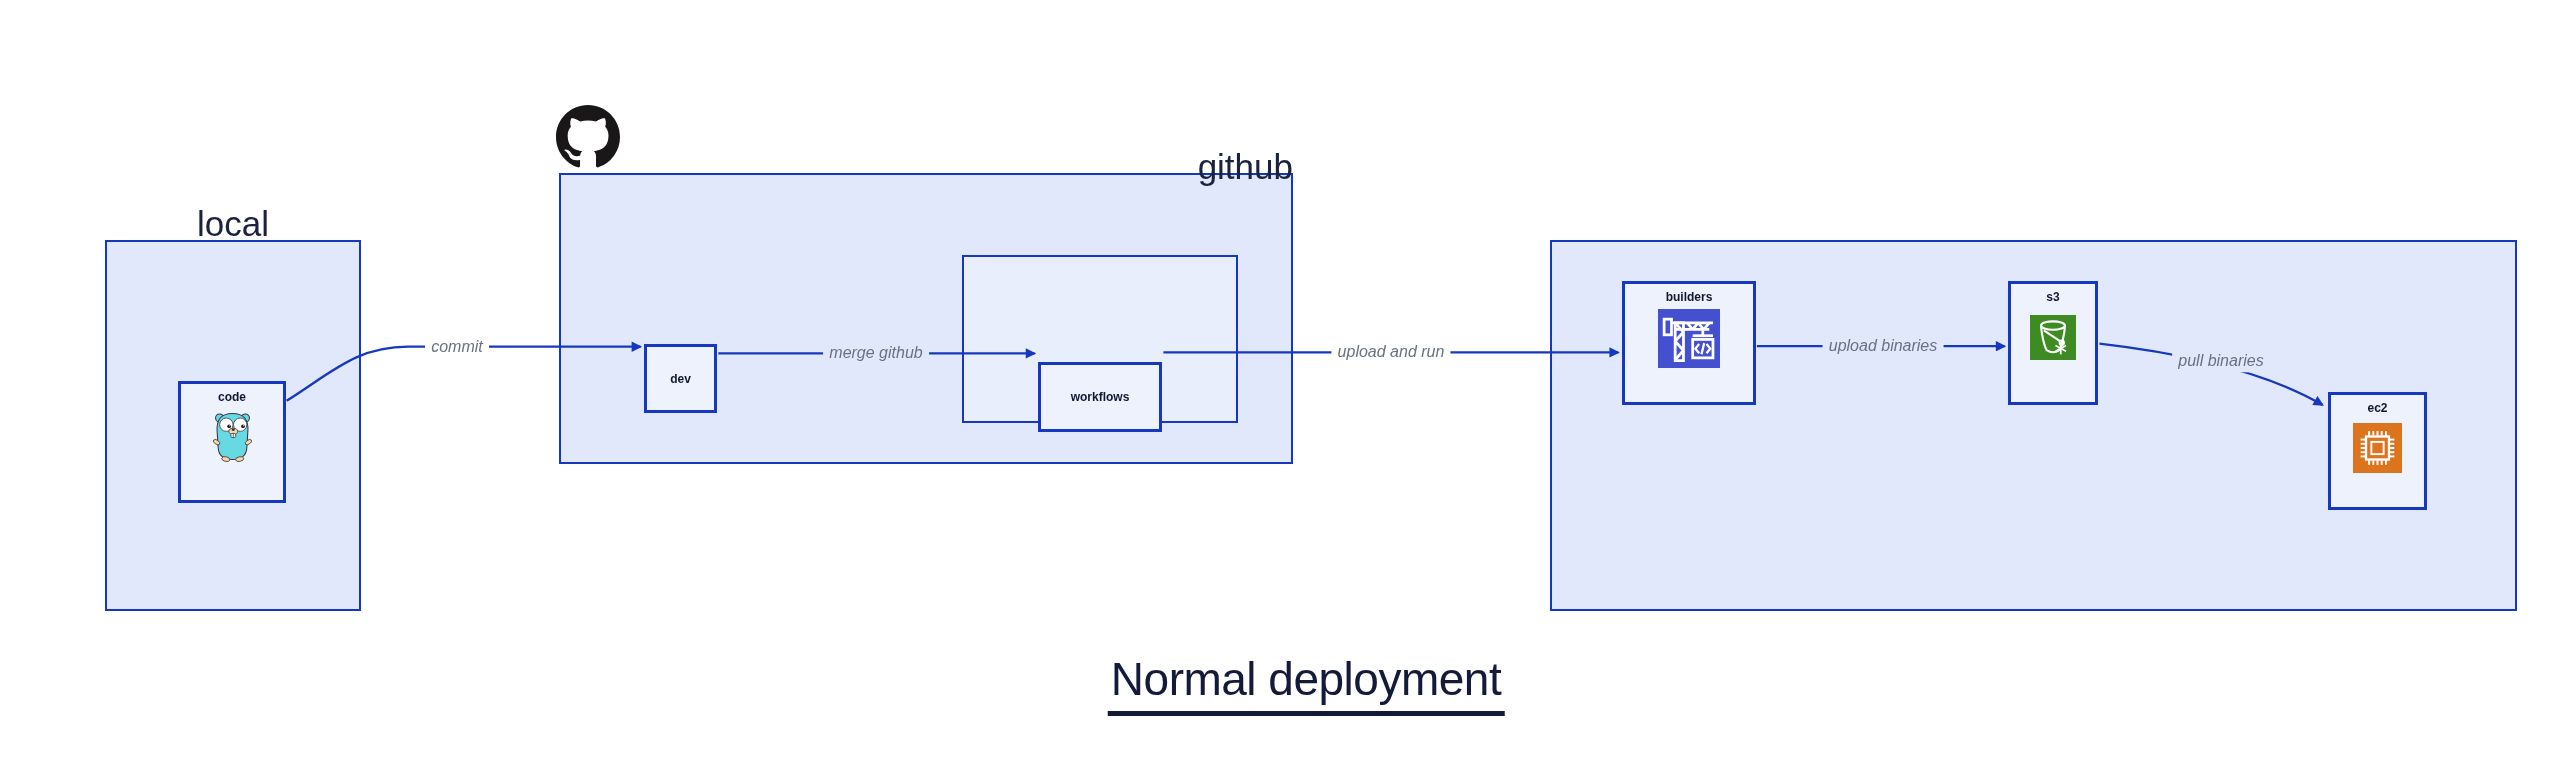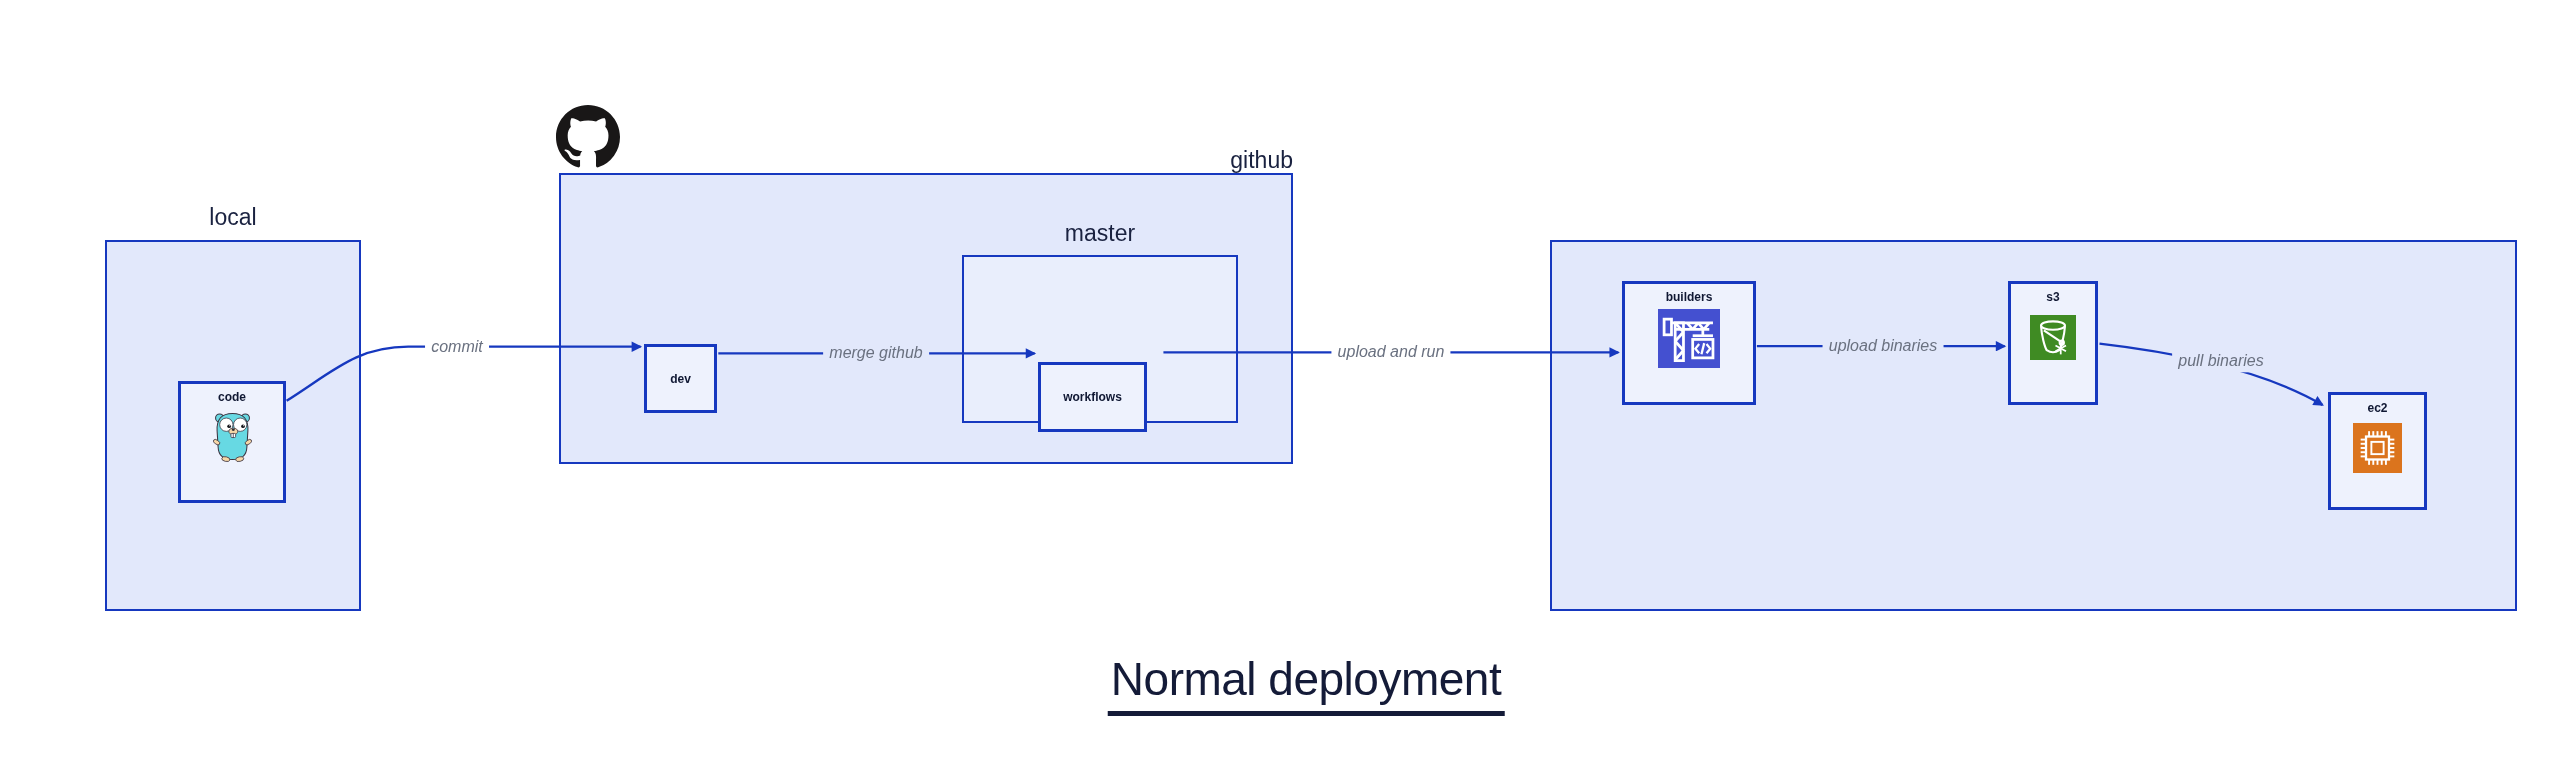--- a/index.html
+++ b/index.html
@@ -8,34 +8,34 @@
   *{box-sizing:border-box;}
 
   
   .container{position:absolute;background:#e2e8fb;border:2.6px solid #1638bf;}
   #c-local   {left:105px;  top:240px; width:256px;  height:371px;}
   #c-github  {left:559px; top:173px; width:734px; height:291px;}
   #c-master  {left:962px; top:255px; width:276px;  height:168px; background:#e9eefc;}
   #c-aws     {left:1550px; top:240px; width:967px; height:371px;}
 
   
-  .section-label{position:absolute;font-size:23px;line-height:1.1;color:#1a2240;}
+  .section-label{position:absolute;font-size:35px;line-height:1.1;color:#1a2240;}
   #lbl-local  {left:105px;  top:205px; width:256px;  text-align:center;}
   #lbl-github {left:984px; top:148px; width:309px;  text-align:right;}
   #lbl-master {left:962px; top:221px; width:276px;  text-align:center;}
   #lbl-aws    {left:1550px; top:205px; width:967px; text-align:center;}
 
   
   .node{position:absolute;background:#eef2fd;border:3.1px solid #1638bf;}
   .nlabel{display:block;margin-top:6.2px;text-align:center;font-weight:700;font-size:12px;color:#101833;}
   .node-center{display:flex;align-items:center;justify-content:center;margin-top:33px;}
   .node-center .nlabel{margin-top:0;}
   #n-code     {left:178px;  top:381px; width:108px; height:122px;}
   #n-dev      {left:644px; top:311px; width:73px; height:69px;}
-  #n-workflows{left:1038px; top:329px; width:109px; height:70px;}
+  #n-workflows{left:1038px; top:329px; width:124px; height:70px;}
   #n-builders {left:1622px; top:281px; width:134px; height:124px;}
   #n-s3       {left:2008px; top:281px; width:90px; height:124px;}
   #n-ec2      {left:2328px; top:392px; width:99px; height:118px;}
 
   .svc-icon{display:block;margin:0 auto;}
   #n-code .svc-icon    {margin-top:6.2px;width:39px;height:52px;}
   #n-builders .svc-icon{margin-top:5.2px;width:62px;height:59px;background:#4450d0;}
   #n-s3 .svc-icon      {margin-top:11.3px;width:46px; height:45px; background:#3f8b23;}
   #n-ec2 .svc-icon     {margin-top:8.2px;width:49px; height:50px; background:#db741d;}
 
@@ -64,21 +64,20 @@
 
 <div id="canvas">
 
   <div class="container" id="c-local"></div>
   <div class="container" id="c-github"></div>
   <div class="container" id="c-master"></div>
   <div class="container" id="c-aws"></div>
 
   <div class="section-label" id="lbl-local">local</div>
   <div class="section-label" id="lbl-github">github</div>
-  <div class="section-label" id="lbl-master">master</div>
 
   <svg id="octocat" viewBox="0 0 16 16">
     <path fill="#191717" d="M8 0C3.58 0 0 3.58 0 8c0 3.54 2.29 6.53 5.47 7.59.4.07.55-.17.55-.38 0-.19-.01-.82-.01-1.49-2.01.37-2.53-.49-2.69-.94-.09-.23-.48-.94-.82-1.13-.28-.15-.68-.52-.01-.53.63-.01 1.08.58 1.23.82.72 1.21 1.87.87 2.33.66.07-.52.28-.87.51-1.07-1.78-.2-3.64-.89-3.64-3.95 0-.87.31-1.59.82-2.15-.08-.2-.36-1.02.08-2.12 0 0 .67-.21 2.2.82.64-.18 1.32-.27 2-.27s1.36.09 2 .27c1.53-1.04 2.2-.82 2.2-.82.44 1.1.16 1.92.08 2.12.51.56.82 1.27.82 2.15 0 3.07-1.87 3.75-3.65 3.95.29.25.54.73.54 1.48 0 1.07-.01 1.93-.01 2.2 0 .21.15.46.55.38A8.013 8.013 0 0 0 16 8c0-4.42-3.58-8-8-8z"></path>
   </svg>
 
   <div class="node" id="n-code">
     <span class="nlabel">code</span>
     <svg class="svc-icon" viewBox="0 0 76 100">
       <g stroke="#3a3340" stroke-width="2">
         <circle cx="13" cy="15" r="8" fill="#67d9e3"></circle>

